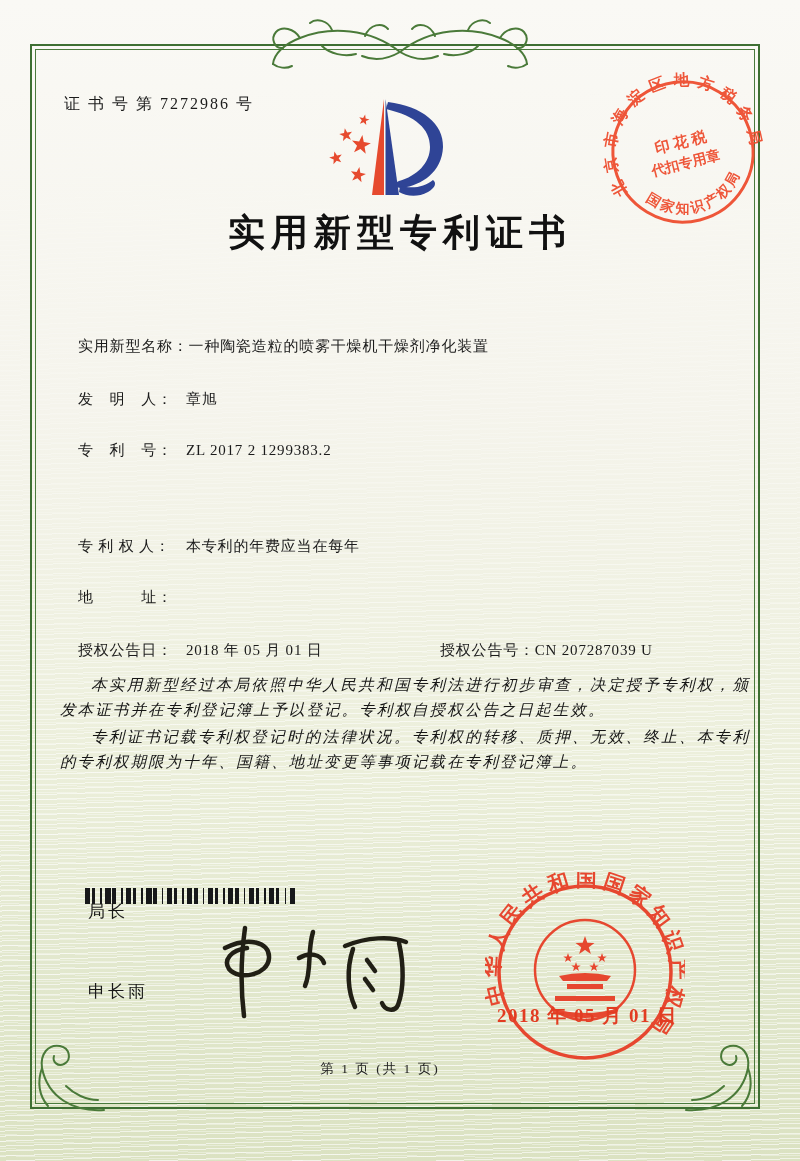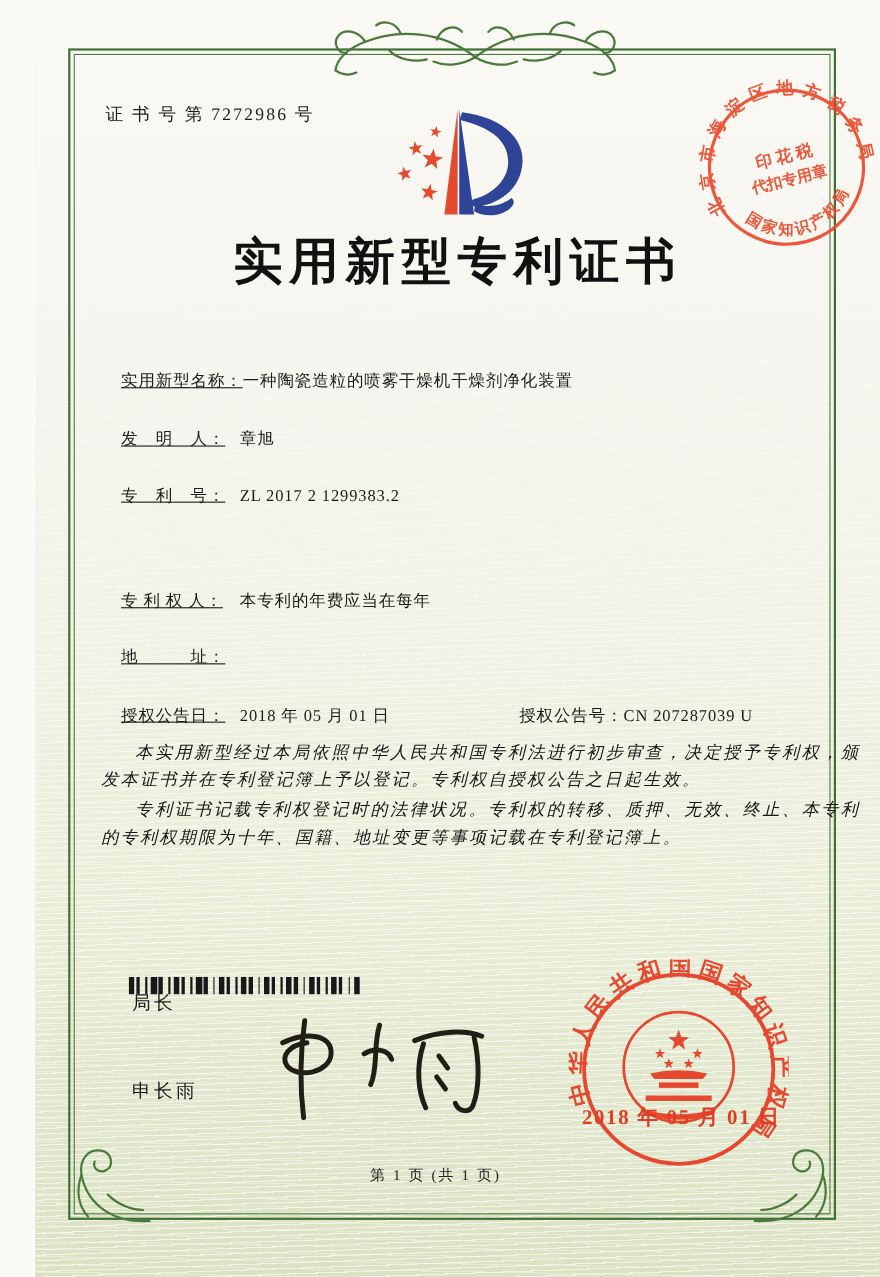--- a/index.html
+++ b/index.html
@@ -5,43 +5,42 @@
   html,body{margin:0;padding:0;}
   body{
     width:800px;height:1161px;
     font-family:"Liberation Serif","DejaVu Serif",serif;
     background:#fbfaf7;
     position:relative;overflow:hidden;
   }
   #page{
     position:absolute;inset:0;
     background:linear-gradient(180deg,#faf9f5 0%,#f5f4ec 35%,#ecefdb 65%,#e1e7cc 85%,#dbe2c2 100%);
-    margin-left:32px;
   }
   .guilloche{
     position:absolute;inset:0;pointer-events:none;
     background:
       repeating-linear-gradient(178deg, rgba(255,255,255,.6) 0 1px, rgba(255,255,255,0) 1px 5px),
       repeating-linear-gradient(181deg, rgba(255,255,255,.35) 0 1px, rgba(255,255,255,0) 1px 7px);
     -webkit-mask-image:linear-gradient(180deg,transparent 0%,rgba(0,0,0,.35) 35%,#000 70%,#000 100%);
     mask-image:linear-gradient(180deg,transparent 0%,rgba(0,0,0,.35) 35%,#000 70%,#000 100%);
   }
   .frame{
     position:absolute;left:30px;top:44px;right:40px;bottom:52px;
     border:2px solid #3e6f33;
   }
   .frame::before{
     content:"";position:absolute;inset:3px;border:1px solid #4a7a3c;
   }
   .abs{position:absolute;}
   .cert-no{left:64px;top:94px;font-size:16px;letter-spacing:2px;color:#1c1c1c;}
-  .title{left:0;right:0;top:208px;text-align:center;font-size:45px;font-weight:bold;
+  .title{left:0;right:0;top:208px;text-align:center;font-size:37px;font-weight:bold;
          letter-spacing:6px;color:#111;}
   .field{left:78px;font-size:15px;letter-spacing:.8px;color:#1b1b1b;white-space:nowrap;}
-  .field .lbl{display:inline-block;min-width:108px;text-decoration:underline;}
+  .field .lbl{display:inline-block;min-width:108px;}
   .field .val{}
   .field-addr{white-space:normal;width:560px;}
   .field-addr .row{display:flex;}
   .field-addr .lbl{flex:0 0 108px;}
   .field-addr .val{flex:1;max-width:452px;line-height:30px;}
   .grant-no{left:440px;top:641px;font-size:15px;letter-spacing:.8px;color:#1b1b1b;white-space:nowrap;}
   .paras{left:60px;top:672px;width:690px;font-size:15.5px;letter-spacing:2.1px;
          line-height:25px;color:#161616;text-align:justify;font-style:italic;}
   .paras p{margin:0 0 2px 0;text-indent:2em;}
   #barcode{left:85px;top:888px;width:212px;height:16px;display:flex;align-items:stretch;overflow:hidden;}

